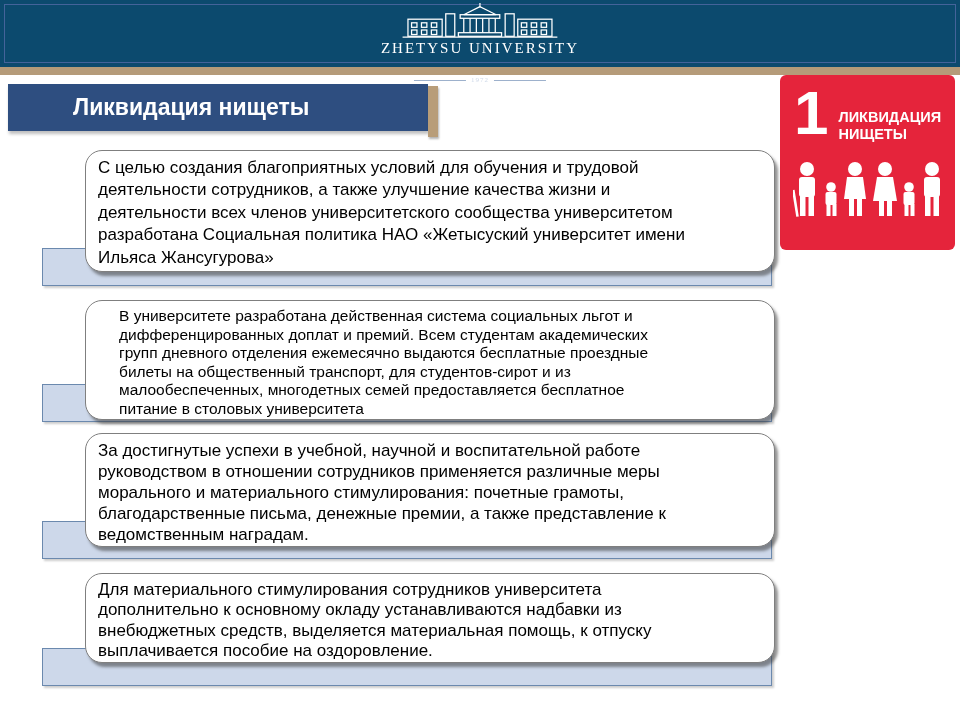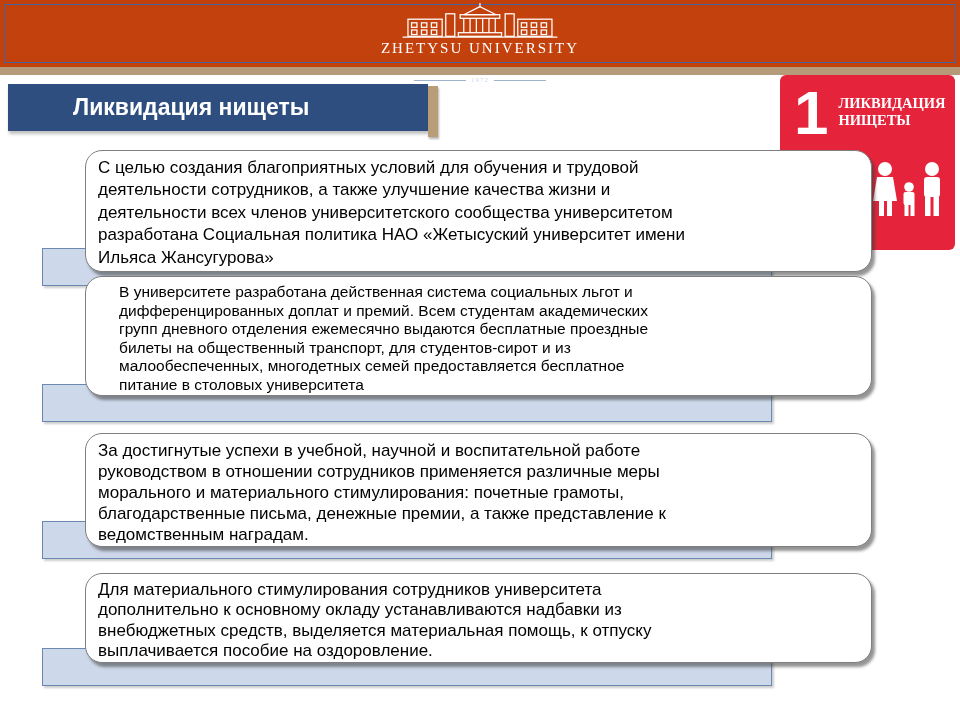--- a/index.html
+++ b/index.html
@@ -3,21 +3,21 @@
 <meta charset="utf-8">
 <style>
   html,body{margin:0;padding:0;background:#ffffff;}
   .slide{
     position:relative;width:960px;height:720px;overflow:hidden;
     background:#ffffff;font-family:"Liberation Sans",sans-serif;
   }
   
   .header{
     position:absolute;left:0;top:0;width:960px;height:67px;
-    background:#c2410c;
+    background:#0c4a6e;
   }
   .header-frame{
     position:absolute;left:4px;top:4px;right:4px;bottom:4px;
     border:1px solid #44639A;pointer-events:none;
   }
   .logo{
     position:absolute;left:50%;top:3px;transform:translateX(-50%);
     display:flex;flex-direction:column;align-items:center;color:#fff;
   }
   .logo svg{display:block;}
@@ -46,41 +46,41 @@
     background:#B89D79;box-shadow:1px 2px 2px rgba(0,0,0,0.3);
   }
   
   .sdg-badge{
     position:absolute;left:780px;top:75px;width:175px;height:175px;
     background:#E5243B;border-radius:6px;color:#fff;
   }
   .sdg-top{display:flex;align-items:flex-start;padding:12px 10px 0 14px;}
   .sdg-num{font-size:62px;font-weight:bold;line-height:0.85;letter-spacing:-2px;}
   .sdg-label{
-    font-size:14.5px;font-weight:bold;line-height:1.2;margin:8px 0 0 12px;
-    white-space:pre-line;letter-spacing:0px;font-family:Liberation Serif, serif;
+    font-size:14.5px;font-weight:bold;line-height:1.2;margin:22px 0 0 12px;
+    white-space:pre-line;letter-spacing:0px;
   }
   .sdg-pictogram{position:absolute;left:50%;bottom:18px;transform:translateX(-50%);}
   
   .accent-bar{
     position:absolute;left:42px;width:728px;height:36px;
     background:#CDD8EA;border:1px solid #6B89AE;
     box-shadow:2px 2px 2px rgba(0,0,0,0.2);z-index:1;
   }
   .bar1{top:248px;} .bar2{top:384px;} .bar3{top:521px;} .bar4{top:648px;}
   
   .card{
-    position:absolute;left:85px;width:787px;z-index:2;
+    position:absolute;left:85px;width:690px;z-index:2;
     background:#ffffff;border:1.6px solid #7f7f7f;border-radius:17px;
     box-shadow:3px 4px 3px rgba(60,60,60,0.55);
     box-sizing:border-box;padding:6px 12px 6px 12px;
   }
   .card p{margin:0;color:#000;white-space:pre-line;}
   .card1{top:150px;height:122px;} .card1 p{font-size:17px;line-height:22.4px;}
-  .card2{top:276px;height:120px;padding-left:33px;} .card2 p{font-size:15.5px;line-height:18.6px;}
+  .card2{top:300px;height:120px;padding-left:33px;} .card2 p{font-size:15.5px;line-height:18.6px;}
   .card3{top:433px;height:114px;} .card3 p{font-size:17px;line-height:21px;}
   .card4{top:573px;height:90px;}  .card4 p{font-size:17px;line-height:20.4px;}
 </style>
 </head>
 <body>
 
 <div class="slide">
 
   <div class="header">
     <div class="header-frame"></div>

